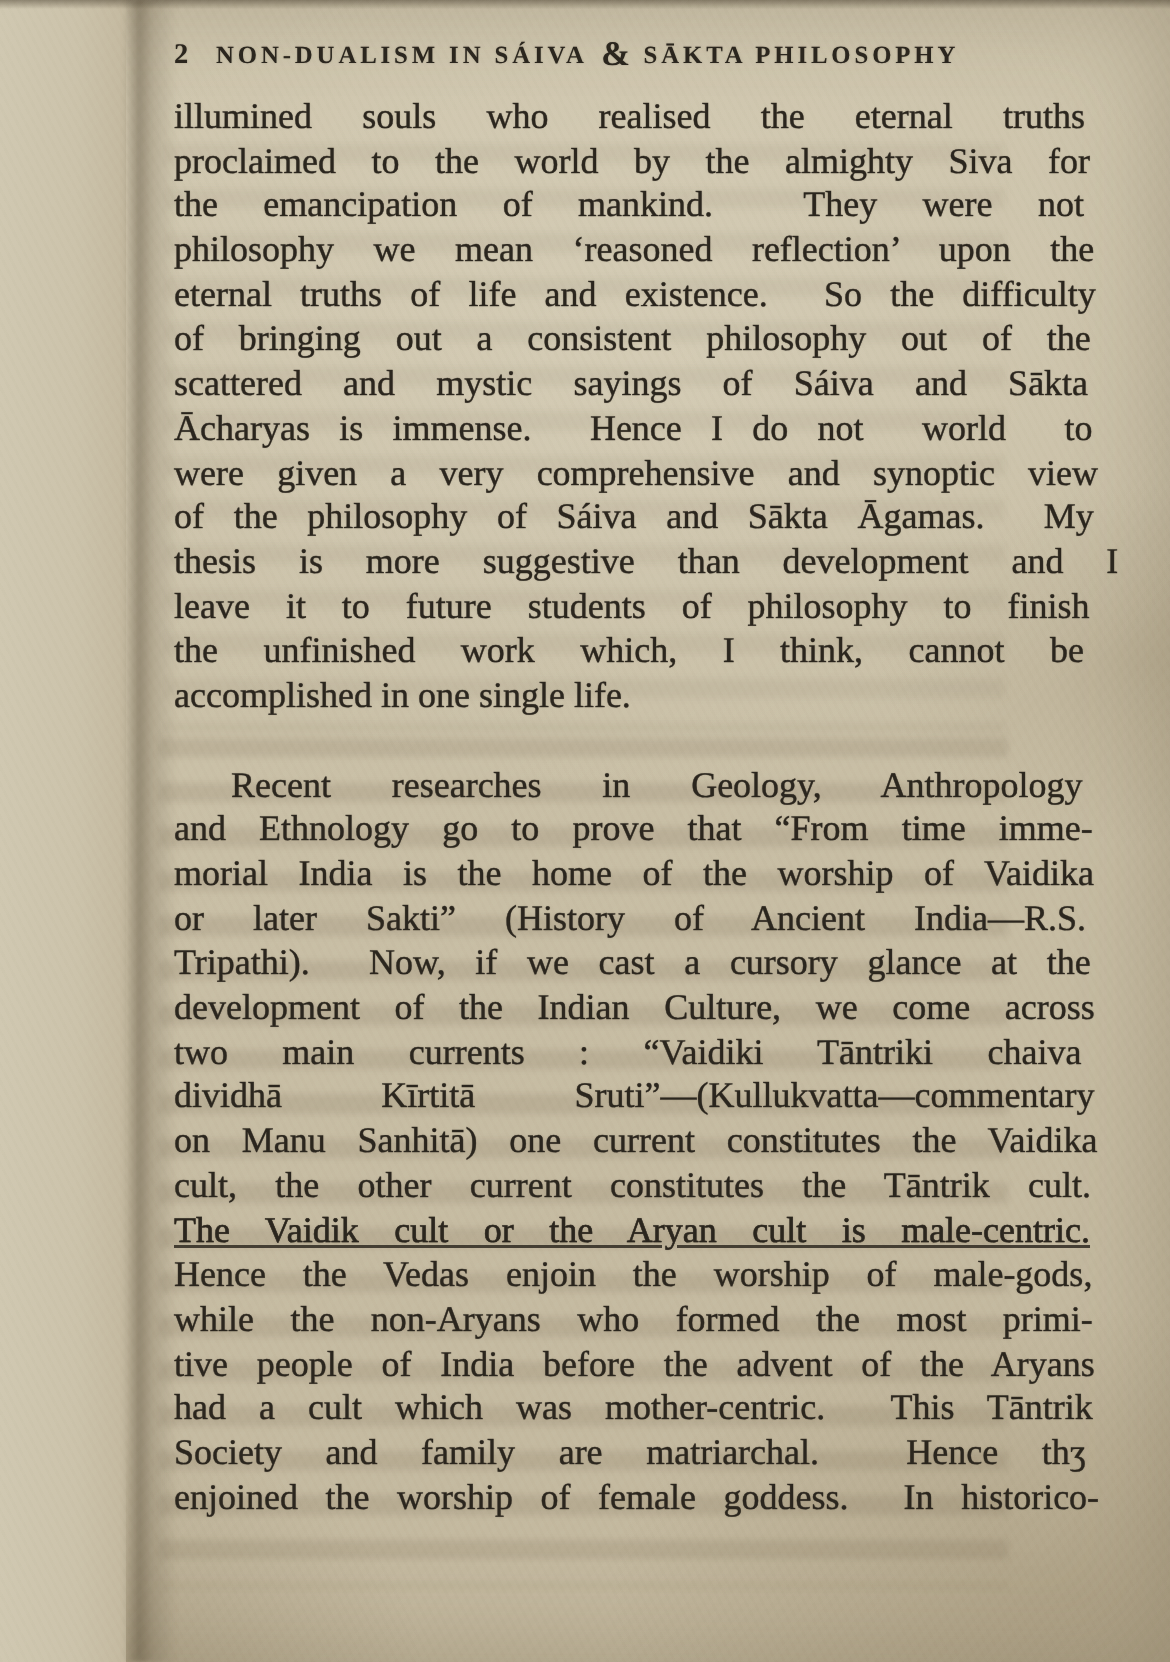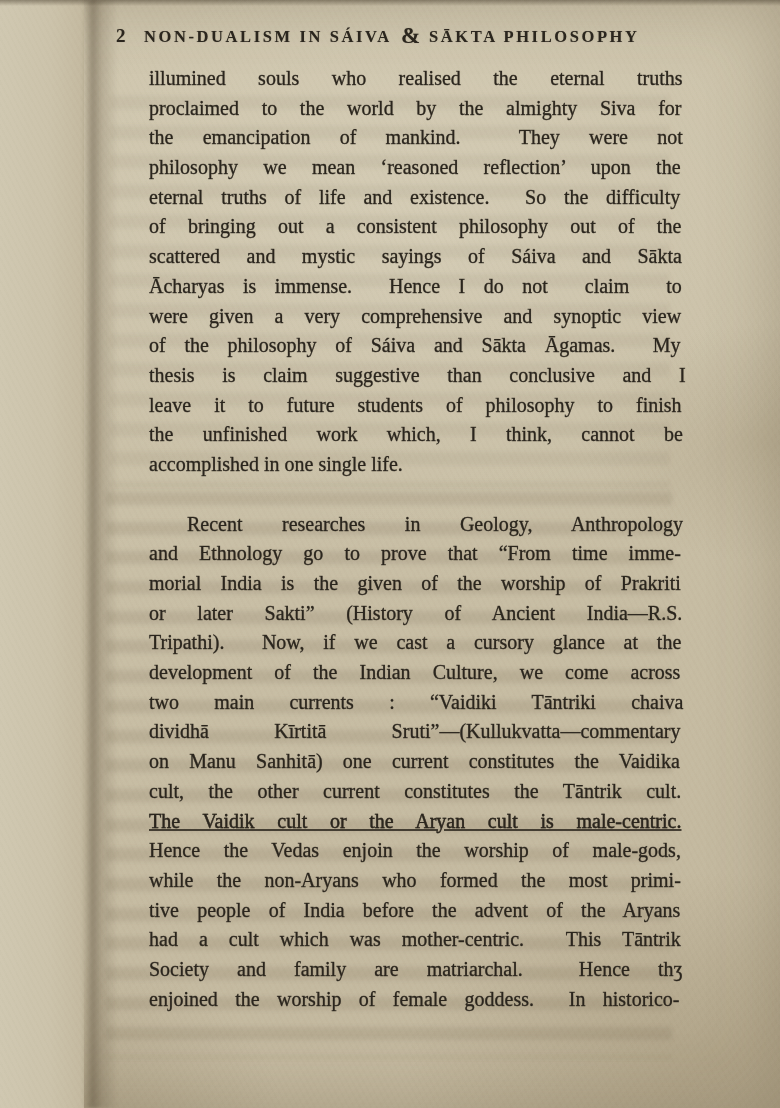--- a/index.html
+++ b/index.html
@@ -44,21 +44,21 @@
     background:repeating-linear-gradient(180deg, rgba(90,78,55,.12) 0 13px, transparent 13px 29.7px);
   }
   .content{position:absolute;left:116px;top:22px;width:552px;color:#2b261e;}
   .header{
     display:flex;align-items:baseline;font-weight:bold;
     font-size:16.5px;letter-spacing:2.6px;white-space:pre;
     text-shadow:0 0 1px rgba(43,38,30,.35);
   }
   .pnum{font-size:19px;letter-spacing:.5px;margin-right:18px;}
   .amp{font-size:23px;letter-spacing:0;margin:0 9px;position:relative;top:1px;}
-  .body{margin-top:16px;font-size:20px;margin-left:33px;}
+  .body{margin-top:16px;font-size:24px;}
   .paragraph + .paragraph{margin-top:30px;}
   .line{height:29.7px;line-height:29.7px;}
   .line.indent{margin-left:38px;}
   .line > span{
     white-space:pre;
     -webkit-text-stroke:.3px rgba(43,38,30,.75);
     text-shadow:0 0 1px rgba(43,38,30,.30);
   }
 </style>
 </head>
@@ -81,32 +81,32 @@
     </div>
     <div class="body" id="paragraphs">
         <div class="paragraph">
           <div class="line"><span style="word-spacing: 27.4583px;">illumined souls who realised the eternal truths</span></div>
           <div class="line"><span style="word-spacing: 17.6777px;">proclaimed to the world by the almighty Siva for</span></div>
           <div class="line"><span style="word-spacing: 24.2612px;">the emancipation of mankind.  They were not</span></div>
           <div class="line"><span style="word-spacing: 20.3385px;">philosophy we mean ‘reasoned reflection’ upon the</span></div>
           <div class="line"><span style="word-spacing: 12.7795px;">eternal truths of life and existence.  So the difficulty</span></div>
           <div class="line"><span style="word-spacing: 17.2344px;">of bringing out a consistent philosophy out of the</span></div>
           <div class="line"><span style="word-spacing: 21.4554px;">scattered and mystic sayings of Sáiva and Sākta</span></div>
-          <div class="line"><span style="word-spacing: 13.4943px;">Ācharyas is immense.  Hence I do not  claim  to</span></div>
+          <div class="line"><span style="word-spacing: 13.4943px;">Ācharyas is immense.  Hence I do not  world  to</span></div>
           <div class="line"><span style="word-spacing: 16.1272px;">were given a very comprehensive and synoptic view</span></div>
           <div class="line"><span style="word-spacing: 13.7656px;">of the philosophy of Sáiva and Sākta Āgamas.  My</span></div>
-          <div class="line"><span style="word-spacing: 22.6183px;">thesis is claim suggestive than conclusive and I</span></div>
+          <div class="line"><span style="word-spacing: 22.6183px;">thesis is more suggestive than development and I</span></div>
           <div class="line"><span style="word-spacing: 17.9648px;">leave it to future students of philosophy to finish</span></div>
           <div class="line"><span style="word-spacing: 24.2857px;">the unfinished work which, I think, cannot be</span></div>
           <div class="line nojust"><span>accomplished in one single life.</span></div>
         </div>
         <div class="paragraph">
           <div class="line indent"><span style="word-spacing: 34.5117px;">Recent researches in Geology, Anthropology</span></div>
           <div class="line"><span style="word-spacing: 16.0703px;">and Ethnology go to prove that “From time imme-</span></div>
-          <div class="line"><span style="word-spacing: 14.3507px;">morial India is the given of the worship of Prakriti</span></div>
+          <div class="line"><span style="word-spacing: 14.3507px;">morial India is the home of the worship of Vaidika</span></div>
           <div class="line"><span style="word-spacing: 26.6771px;">or later Sakti” (History of Ancient India—R.S.</span></div>
           <div class="line"><span style="word-spacing: 13.775px;">Tripathi).  Now, if we cast a cursory glance at the</span></div>
           <div class="line"><span style="word-spacing: 17.0424px;">development of the Indian Culture, we come across</span></div>
           <div class="line"><span style="word-spacing: 30.2474px;">two main currents : “Vaidiki Tāntriki chaiva</span></div>
           <div class="line"><span style="word-spacing: 60.2109px;">dividhā Kīrtitā Sruti”—(Kullukvatta—commentary</span></div>
           <div class="line"><span style="word-spacing: 15.1763px;">on Manu Sanhitā) one current constitutes the Vaidika</span></div>
           <div class="line"><span style="word-spacing: 19.5134px;">cult, the other current constitutes the Tāntrik cult.</span></div>
           <div class="line"><span style="word-spacing: 17.6582px; text-decoration: underline;">The Vaidik cult or the Aryan cult is male-centric.</span></div>
           <div class="line"><span style="word-spacing: 18.5938px;">Hence the Vedas enjoin the worship of male-gods,</span></div>
           <div class="line"><span style="word-spacing: 18.2857px;">while the non-Aryans who formed the most primi-</span></div>

